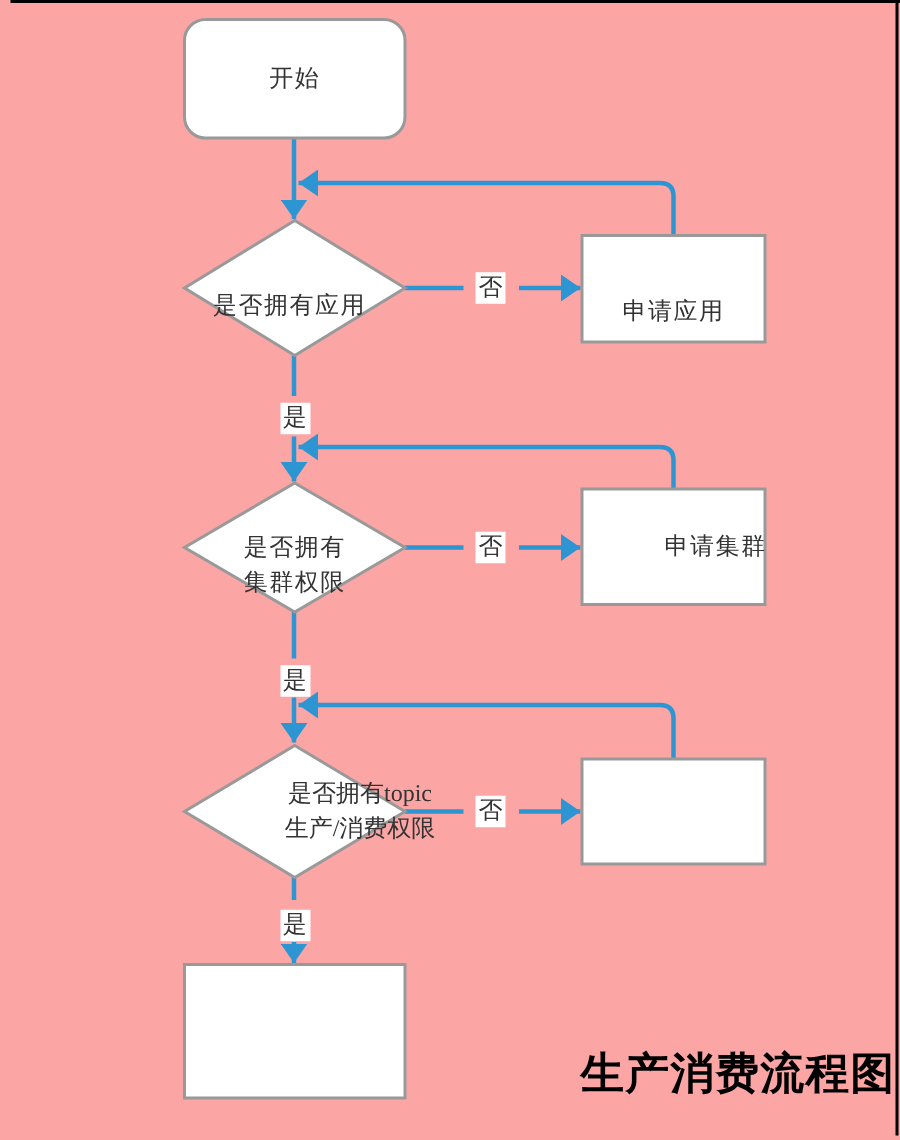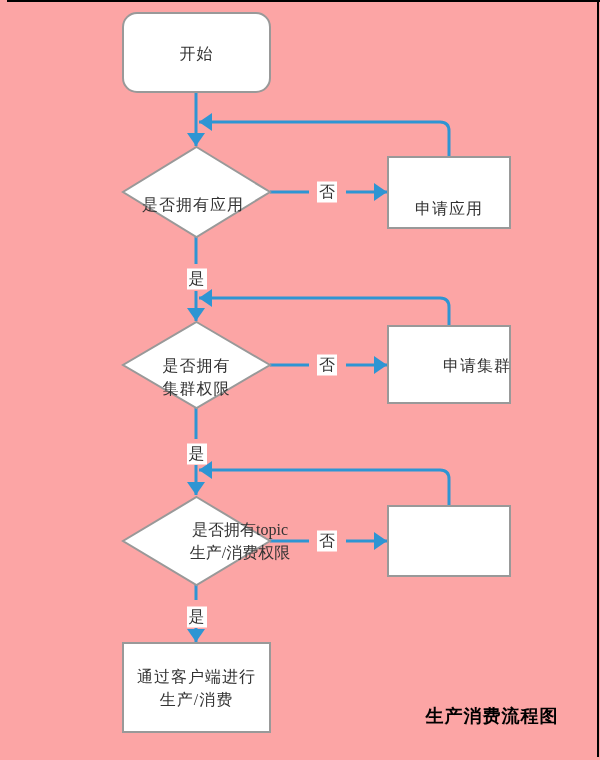--- a/index.html
+++ b/index.html
@@ -15,21 +15,21 @@
     position:absolute;transform:translate(-50%,-50%);
     font-size:16px;line-height:23px;color:var(--text);
     text-align:center;white-space:pre-line;letter-spacing:1px;
   }
   .edge-label{
     position:absolute;transform:translate(-50%,-50%);
     font-size:16px;color:var(--text);background:#fff;padding:0 2px;
   }
   .diagram-title{
     position:absolute;transform:translate(-50%,-50%);
-    font-size:18px;font-weight:bold;color:var(--title);letter-spacing:1px;white-space:nowrap;
+    font-size:29px;font-weight:bold;color:var(--title);letter-spacing:1px;white-space:nowrap;
   }
   .frame-top{position:absolute;left:7px;top:0;right:0;height:2px;background:var(--frame);}
   .frame-right{position:absolute;top:0;right:1px;width:2px;height:757px;background:var(--frame);}
 </style>
 </head>
 <body>
 
 <div id="stage" style="--connector: #2E95D3; --shape-border: #999999; --shape-fill: #FFFFFF; --text: #333333; --title: #000000; --frame: #000000;">
 
   <svg id="flow-svg" width="600" height="760" viewBox="0 0 600 760">
@@ -67,22 +67,20 @@
   </svg>
 
   <div class="label" style="left:196.5px;top:52.5px;">开始</div>
   <div class="label" style="left:193px;top:192px;margin-top:12px;">是否拥有应用</div>
   <div class="label" style="left:449px;top:208px;">申请应用</div>
   <div class="label" style="left:196.5px;top:365px;margin-top:12px;">是否拥有
 集群权限</div>
   <div class="label" style="left:449px;top:364.5px;margin-left:28px;">申请集群</div>
   <div class="label" style="left:208px;top:541px;letter-spacing:0;margin-left:32px;">是否拥有topic
 生产/消费权限</div>
-  <div class="label" style="left:196.5px;top:687.5px;">通过客户端进行
-生产/消费</div>
 
   <div class="edge-label" style="left:196.5px;top:279px;">是</div>
   <div class="edge-label" style="left:196.5px;top:454px;">是</div>
   <div class="edge-label" style="left:196.5px;top:617px;">是</div>
   <div class="edge-label" style="left:327px;top:192px;">否</div>
   <div class="edge-label" style="left:327px;top:365px;">否</div>
   <div class="edge-label" style="left:327px;top:541px;">否</div>
 
   <div class="diagram-title" style="left:492px;top:716px;">生产消费流程图</div>
 

